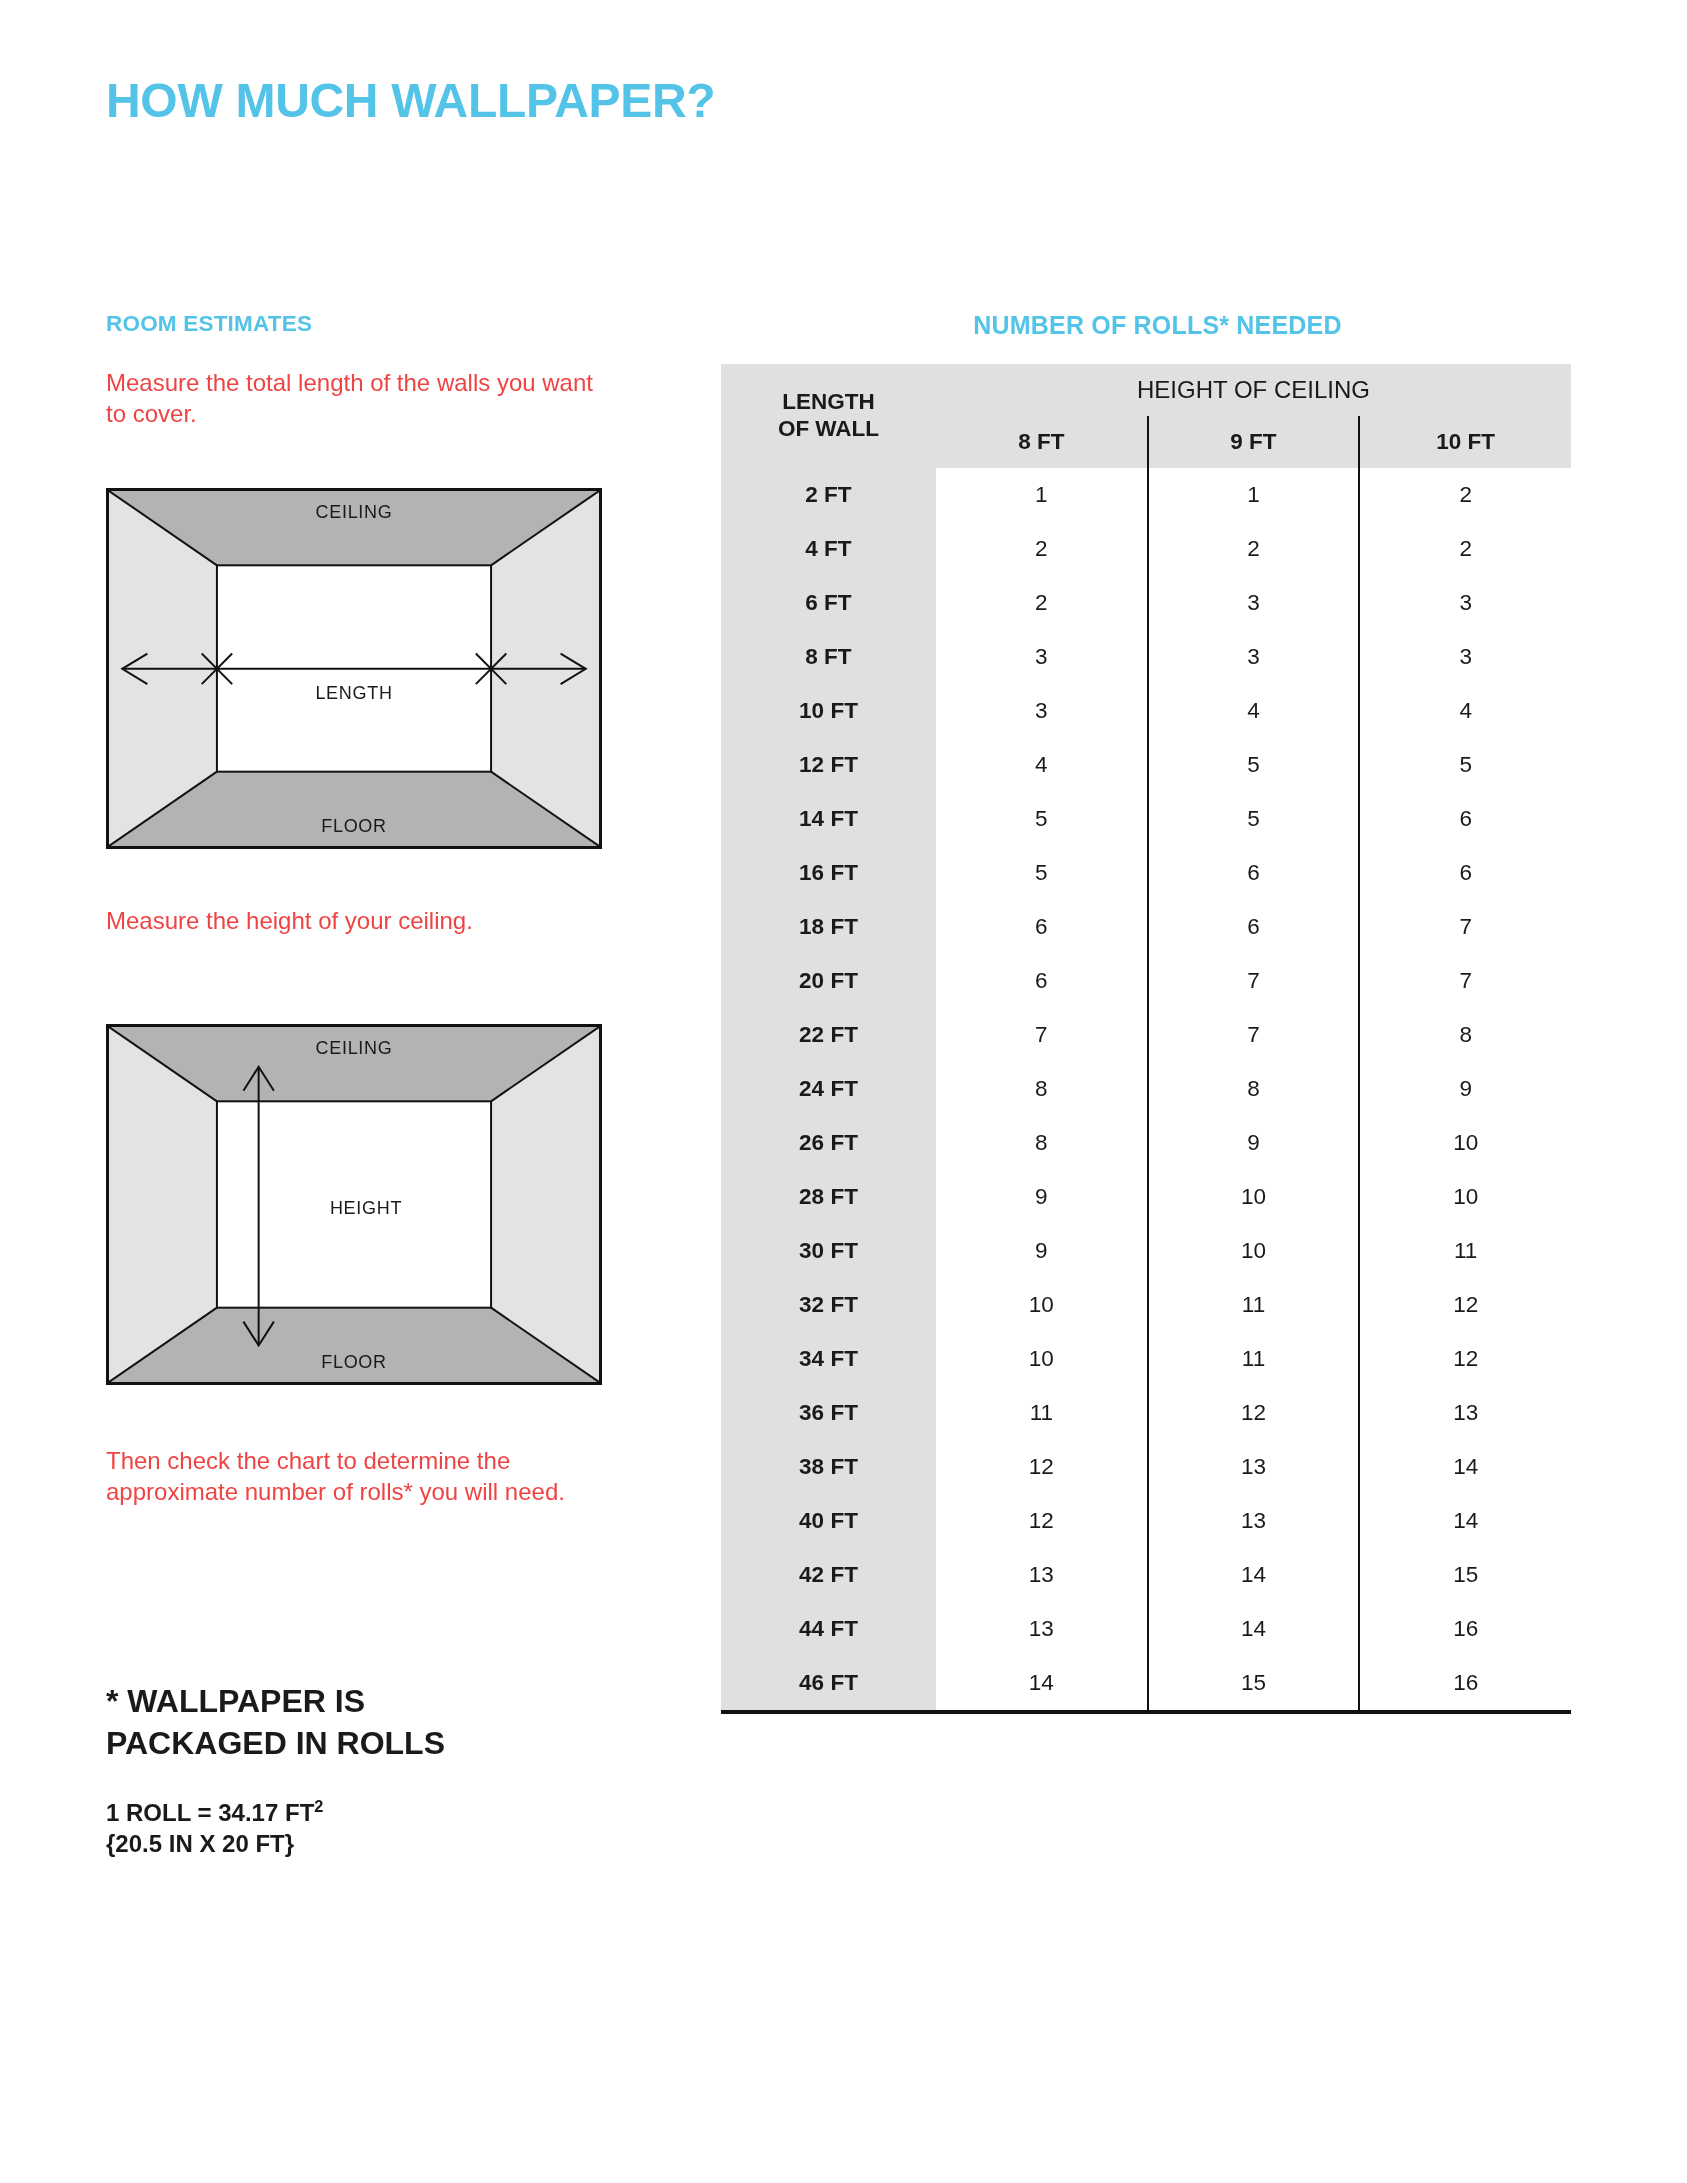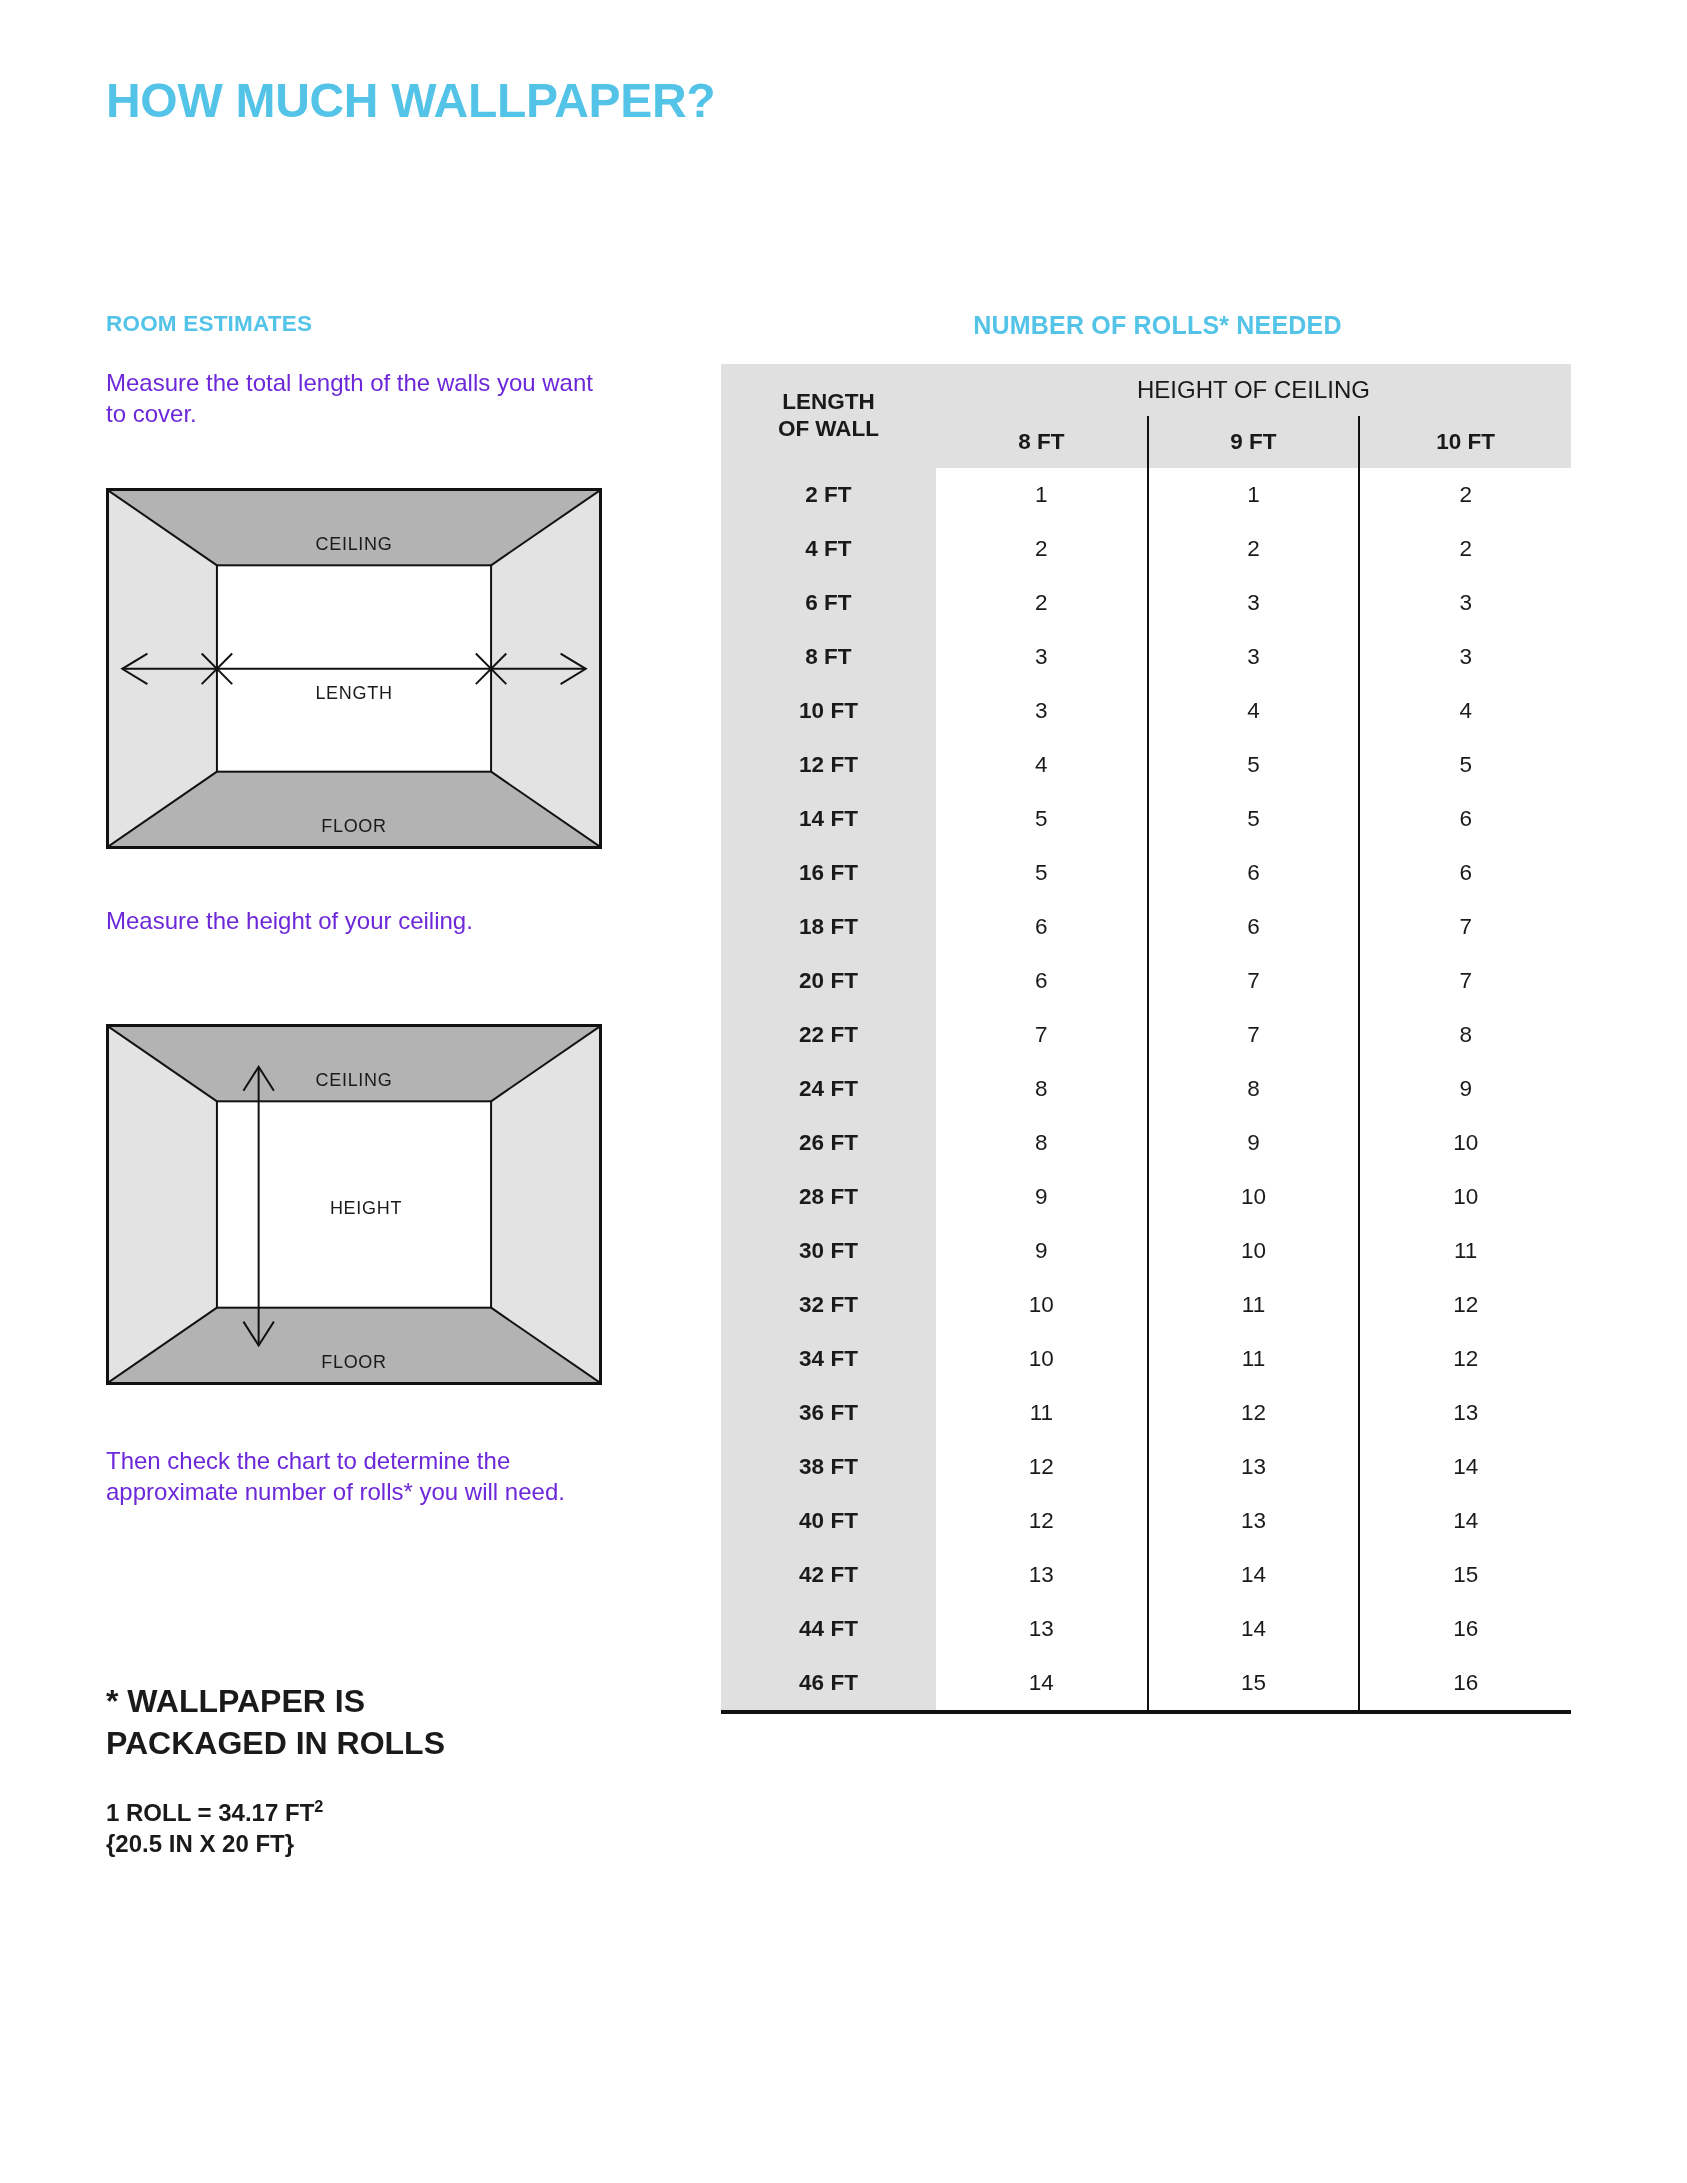--- a/index.html
+++ b/index.html
@@ -43,21 +43,21 @@
   }
   .section-head {
     font-size: 22.5px;
     font-weight: bold;
     color: #53c3e8;
     letter-spacing: 0.2px;
   }
   .para {
     font-size: 24px;
     line-height: 1.28;
-    color: #6d28d9;
+    color: #ef4444;
     font-weight: normal;
   }
   .para-1 { position: absolute; left: 0; top: 57px; width: 503px; }
   .para-2 { position: absolute; left: 0; top: 595px; width: 503px; }
   .para-3 { position: absolute; left: 0; top: 1135px; width: 503px; }
 
   .note-bold {
     position: absolute;
     left: 0;
     top: 1370px;
@@ -119,21 +119,21 @@
   .dg-svg { position: absolute; left: 0; top: 0; width: 100%; height: 100%; }
 
   .dg-label {
     position: absolute;
     font-size: 18px;
     color: #1a1a1a;
     letter-spacing: 0.7px;
     text-align: center;
     white-space: nowrap;
   }
-  .lbl-ceiling { top: 10.6px; left: 0; width: 100%; margin-top: 32px; }
+  .lbl-ceiling { top: 10.6px; left: 0; width: 100%; }
   .lbl-floor   { bottom: 9.3px; left: 0; width: 100%; }
   .lbl-length  { top: 192px; left: 0; width: 100%; }
   .lbl-height  { top: 171px; left: 0; width: 100%; margin-left: 12px; }
 
   
   .right-col {
     position: absolute;
     left: 713px;
     top: 311px;
     width: 873px;

